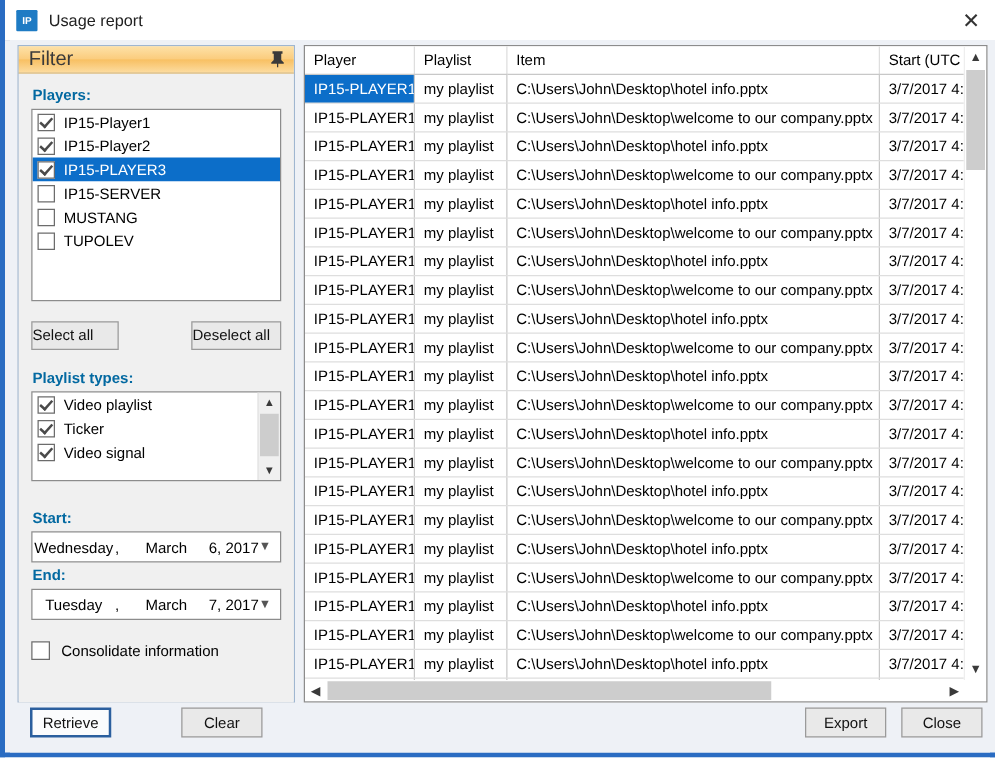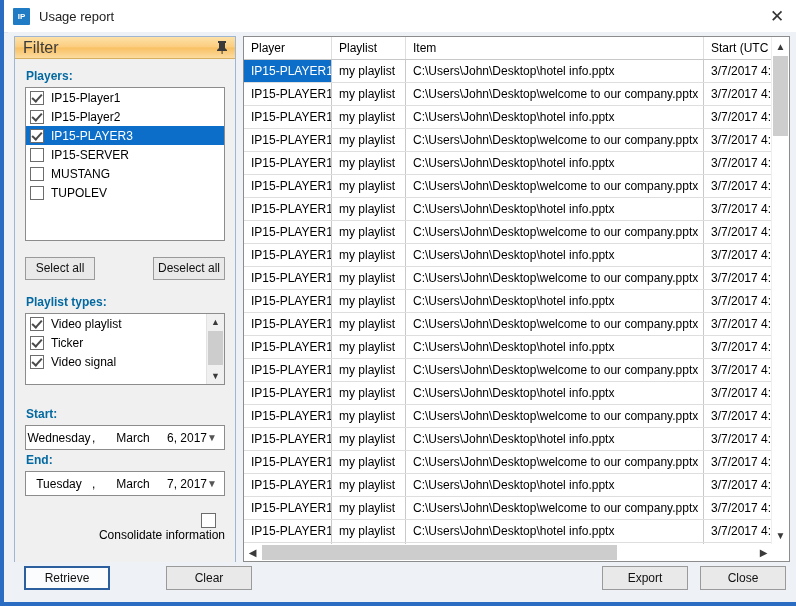--- a/index.html
+++ b/index.html
@@ -62,21 +62,21 @@
     margin-right:7px;display:inline-block;position:relative;flex:none;
   }
   .cbx.on::after{
     content:"";position:absolute;left:3px;top:0px;width:4px;height:8px;
     border:solid #4a4a4a;border-width:0 2px 2px 0;transform:rotate(42deg);
   }
   .btnrow{display:flex;justify-content:space-between;margin-top:16px;}
   .btn{
     border:1px solid #9a9a9a;background:#e9e9e9;
     font-family:"Liberation Sans", sans-serif;font-size:12px;color:#111;
-    padding:0;height:23px;width:70px;text-align:center;line-height:21px;
+    padding:0;height:23px;width:70px;text-align:left;line-height:21px;
     box-sizing:border-box;cursor:default;
   }
   .btn.wide{width:72px;}
   #ptypes-list{height:72px;margin-top:0;}
   #ptypes-list .inner{position:absolute;left:0;top:0;right:17px;}
   .vsb{
     position:absolute;right:0;top:0;width:17px;bottom:0;background:#f0f0f0;
     border-left:1px solid #e2e2e2;
   }
   .vsb .arr{
@@ -87,21 +87,21 @@
   .dt-row{
     margin-top:4px;height:25px;background:#fff;border:1px solid #8c8c8c;
     box-sizing:border-box;display:flex;align-items:center;position:relative;
     font-size:12px;
   }
   .dt-day{width:66px;text-align:center;}
   .dt-comma{width:12px;}
   .dt-month{width:58px;text-align:center;}
   .dt-date{width:50px;text-align:center;}
   .dt-arrow{position:absolute;right:7px;top:6px;font-size:10px;color:#555;}
-  .consolidate{display:flex;align-items:flex-end;margin-top:17px;font-size:12px;flex-direction:column;}
+  .consolidate{display:flex;align-items:center;margin-top:17px;font-size:12px;}
   .consolidate .cbx{width:13px;height:13px;margin-right:9px;}
   
   .grid-panel{
     position:absolute;left:235px;top:4px;width:547px;height:526px;
     background:#fff;border:1px solid #8c8c8c;box-sizing:border-box;overflow:hidden;
   }
   .grid-inner{position:absolute;left:0;top:0;right:17px;bottom:17px;overflow:hidden;}
   table.grid{border-collapse:collapse;width:100%;table-layout:fixed;font-size:12px;}
   table.grid th{
     height:22px;background:#fff;border-bottom:1px solid #c8c8c8;
@@ -126,21 +126,21 @@
   }
   .grid-hsb .arr{position:absolute;top:0;width:17px;height:17px;display:flex;align-items:center;justify-content:center;font-size:10px;color:#3a3a3a;}
   .grid-hsb .arr.l{left:0;}
   .grid-hsb .arr.r{right:0;}
   .grid-hsb .thumb{position:absolute;left:18px;top:1px;width:355px;height:15px;background:#cdcdcd;}
   .grid-corner{position:absolute;right:0;bottom:0;width:17px;height:17px;background:#fff;}
   
   .bottom-right{position:absolute;right:10px;bottom:12px;display:flex;gap:12px;}
   .bottom-left{position:absolute;left:16px;bottom:12px;display:flex;gap:56px;}
   .btn-b{
-    border:1px solid #9a9a9a;background:#e9e9e9;height:24px;width:86px;
+    border:1px solid #9a9a9a;background:#e9e9e9;height:24px;width:65px;
     font-family:"Liberation Sans", sans-serif;font-size:12px;color:#111;
     line-height:22px;text-align:center;box-sizing:border-box;cursor:default;
   }
   .btn-b.focus{background:#fbfcfd;border:2px solid #2b5f9e;line-height:20px;}
 </style>
 </head>
 <body>
 
 <div class="window">
 

